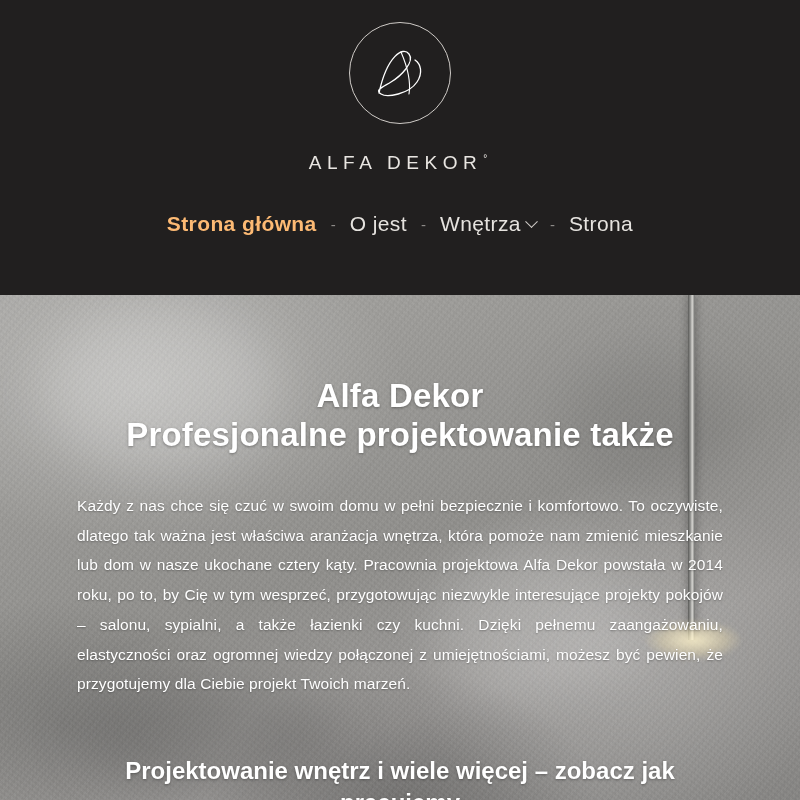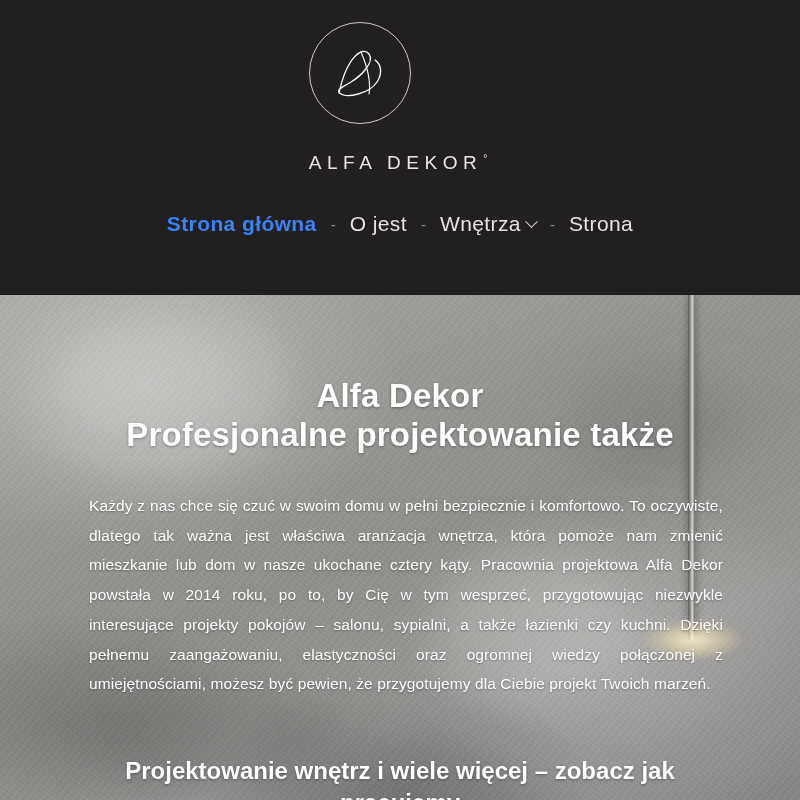--- a/index.html
+++ b/index.html
@@ -25,21 +25,21 @@
     display: flex;
     flex-direction: column;
     align-items: center;
     justify-content: flex-start;
     z-index: 5;
   }
   .logo-wrap {
     margin-top: 22px;
     display: flex;
     flex-direction: column;
-    align-items: flex-start;
+    align-items: center;
   }
   .logo-mark {
     width: 102px;
     height: 102px;
     border-radius: 50%;
     border: 1px solid #cfcbc7;
     display: flex;
     align-items: center;
     justify-content: center;
     position: relative;
@@ -75,21 +75,21 @@
     font-size: 21px;
     letter-spacing: 0.4px;
     text-decoration: none;
     padding: 0 4px;
     white-space: nowrap;
     cursor: pointer;
     display: inline-flex;
     align-items: center;
     gap: 6px;
   }
-  .nav-item.active { color: #3b82f6; font-weight: 700; text-align: right; }
+  .nav-item.active { color: #fdba74; font-weight: 700; text-align: right; }
   .nav-sep {
     color: #8d8a87;
     font-size: 15px;
     padding: 0 10px;
     user-select: none;
   }
   .caret {
     display: inline-block;
     width: 9px; height: 9px;
     border-right: 1.6px solid #cfcbc7;
@@ -168,21 +168,21 @@
     color: #ffffff;
     font-size: 33px;
     font-weight: 700;
     line-height: 1.18;
     letter-spacing: 0.2px;
     text-shadow: 0 1px 3px rgba(0,0,0,0.35);
     margin: 0;
   }
   .hero-title .line2 { display: block; }
   .hero-para {
-    margin: 36px 0 0 12px;
+    margin: 36px 0 0 0;
     color: #ffffff;
     font-size: 15.5px;
     line-height: 1.92;
     text-align: justify;
     text-shadow: 0 1px 2px rgba(0,0,0,0.32);
     letter-spacing: 0.1px;
     padding: 0 1px;
   }
   .hero-sub {
     margin: 56px 0 0 0;

